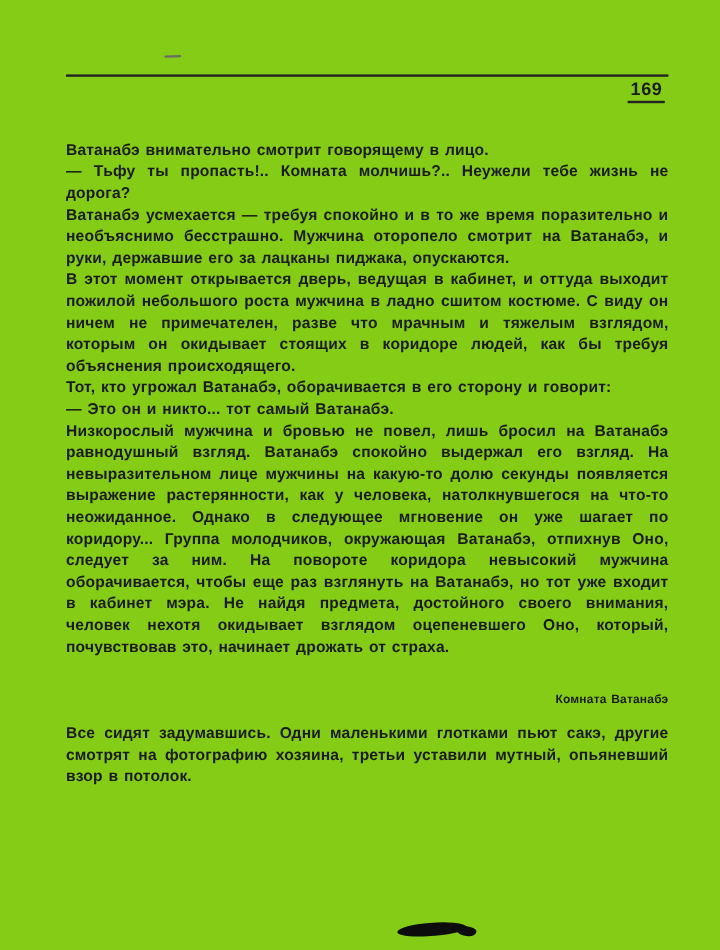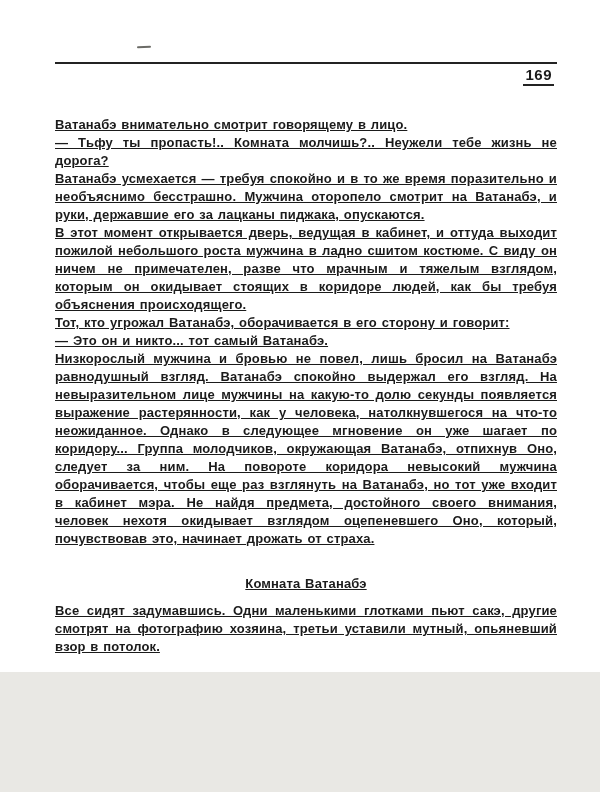--- a/index.html
+++ b/index.html
@@ -3,23 +3,23 @@
 <meta charset="utf-8">
 <style>
   html, body {
     margin: 0;
     padding: 0;
     background: #e9e8e4;
   }
   .page {
     position: relative;
     width: 600px;
-    height: 672px;
+    height: 792px;
     margin: 0 auto;
-    background: #ffffff;
+    background: #84cc16;
     overflow: hidden;
     font-family: "Liberation Sans", sans-serif;
     color: #1b1b1b;
   }
   .artifact-dash {
     position: absolute;
     left: 137px;
     top: 46px;
     width: 14px;
     height: 2px;
@@ -48,35 +48,34 @@
   .page-body {
     position: absolute;
     left: 55px;
     top: 116px;
     width: 502px;
     font-size: 13px;
     line-height: 18px;
     font-weight: 700;
     letter-spacing: 0.15px;
     word-spacing: 1px;
-    text-decoration: underline;
   }
   .page-body p {
     margin: 0;
     text-align: justify;
     text-align-last: left;
     hyphens: auto;
     -webkit-hyphens: auto;
   }
   .scene-heading {
     margin: 27px 0 9px 0;
-    font-size: 13px;
+    font-size: 10px;
     line-height: 18px;
     font-weight: 700;
-    text-align: center;
+    text-align: right;
   }
   .ink-blob-wrap {
     position: absolute;
     left: 331px;
     top: 767px;
     width: 70px;
     height: 16px;
   }
   .ink-blob-main {
     position: absolute;

